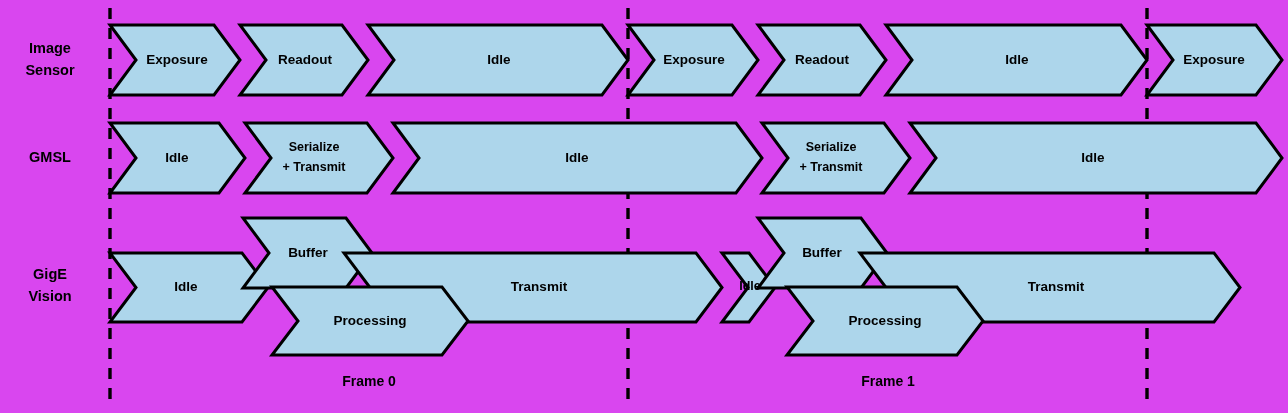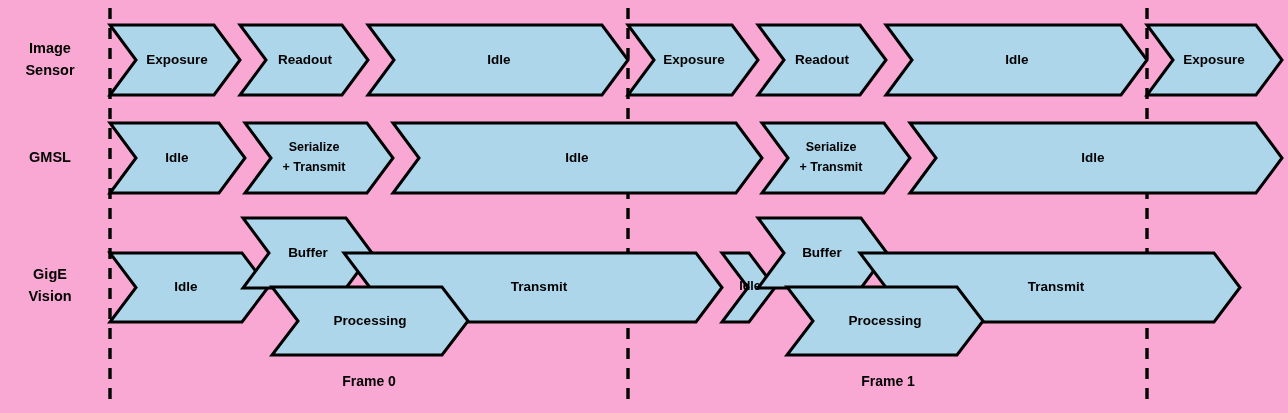--- a/index.html
+++ b/index.html
@@ -7,21 +7,21 @@
     padding: 0;
     background: #ffffff;
   }
   body {
     font-family: "Liberation Sans", sans-serif;
   }
   #diagram-root {
     position: relative;
     width: 1288px;
     height: 413px;
-    background: #f9a8d4;
+    background: #d946ef;
     overflow: hidden;
   }
   #timing-svg {
     position: absolute;
     left: 0;
     top: 0;
     width: 1288px;
     height: 413px;
     display: block;
   }

